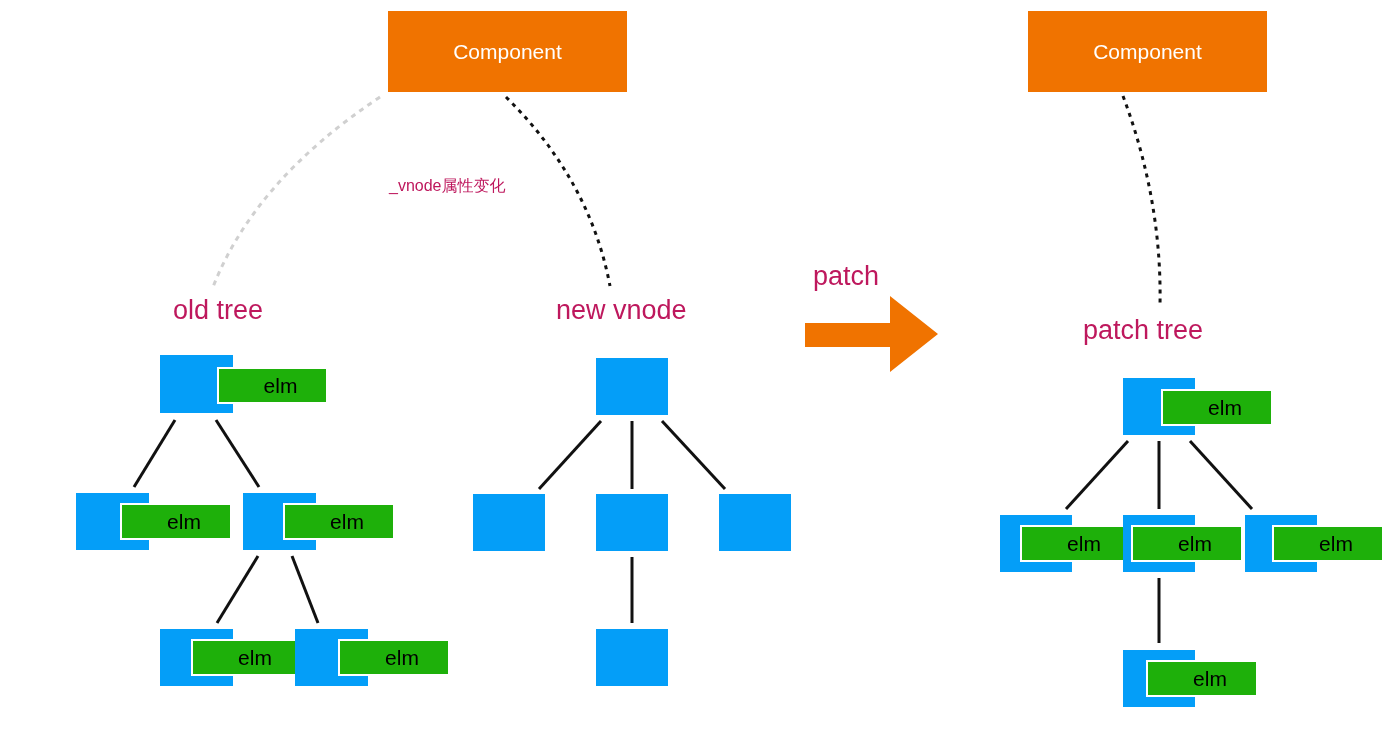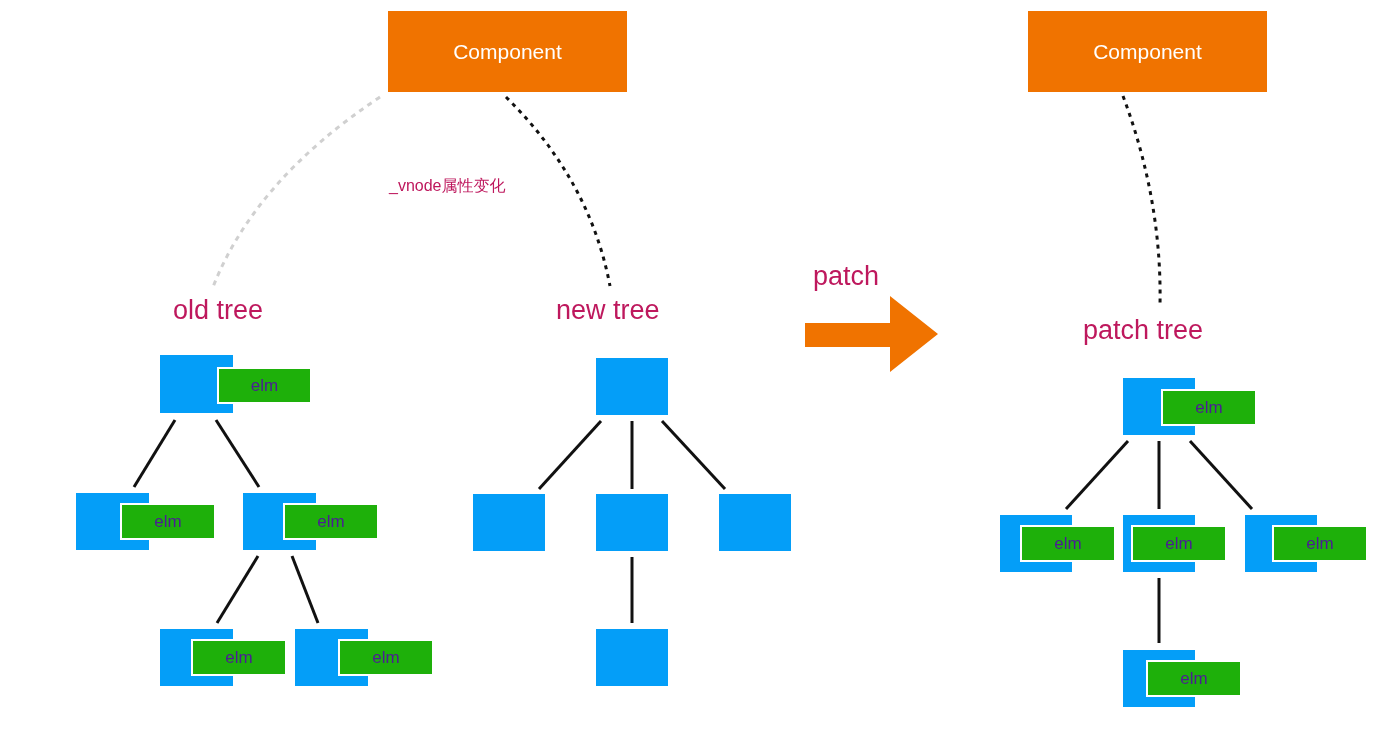--- a/index.html
+++ b/index.html
@@ -1,20 +1,20 @@
 <!DOCTYPE html>
 <html><head>
 <meta charset="utf-8">
 <style>
   html, body { margin:0; padding:0; background:#ffffff; }
   body { width:1400px; height:741px; position:relative; overflow:hidden; font-family:"Liberation Sans", "DejaVu Sans", sans-serif; }
   svg#diagram { position:absolute; left:0; top:0; }
   .comp { position:absolute; background:#f07300; color:#fff; display:flex; align-items:center; justify-content:center; font-size:21px;margin-left:44px; }
   .blue { position:absolute; background:#049ef8; }
-  .green { position:absolute; background:#1eb00a; color:#4c1d95; display:flex; align-items:center; justify-content:center; font-size:17px; outline:2px solid #ffffff; }
+  .green { position:absolute; background:#1eb00a; color:#000000; display:flex; align-items:center; justify-content:center; font-size:21px; outline:2px solid #ffffff;padding-left:16px; }
   .label { position:absolute; color:#be185d; white-space:nowrap; }
   .big { font-size:27px; }
   .small { font-size:16px; }
 </style>
 </head>
 <body>
 
 <svg id="diagram" width="1400" height="741">
 
   <path d="M380 97 Q 255 180 213 287" fill="none" stroke="#d0d0d0" stroke-width="3" stroke-dasharray="5 5"></path>
@@ -37,21 +37,21 @@
   <line x1="1159" y1="441" x2="1159" y2="509" stroke="#111" stroke-width="3"></line>
   <line x1="1190" y1="441" x2="1252" y2="509" stroke="#111" stroke-width="3"></line>
   <line x1="1159" y1="578" x2="1159" y2="643" stroke="#111" stroke-width="3"></line>
 </svg>
 
 <div class="comp" style="left:344px;top:11px;width:239px;height:81px;">Component</div>
 <div class="comp" style="left:984px;top:11px;width:239px;height:81px;">Component</div>
 
 <div class="label small" style="left:389px;top:176px;">_vnode属性变化</div>
 <div class="label big" style="left:149px;top:295px;margin-left:24px;">old tree</div>
-<div class="label big" style="left:556px;top:295px;">new tree</div>
+<div class="label big" style="left:556px;top:295px;">new vnode</div>
 <div class="label big" style="left:813px;top:249px;margin-top:12px;">patch</div>
 <div class="label big" style="left:1083px;top:315px;">patch tree</div>
 
 <div class="blue" style="left:160px;top:355px;width:73px;height:58px;"></div>
 <div class="green" style="left:219px;top:369px;width:91px;height:33px;">elm</div>
 
 <div class="blue" style="left:76px;top:493px;width:73px;height:57px;"></div>
 <div class="green" style="left:122px;top:505px;width:92px;height:33px;">elm</div>
 
 <div class="blue" style="left:243px;top:493px;width:73px;height:57px;"></div>

